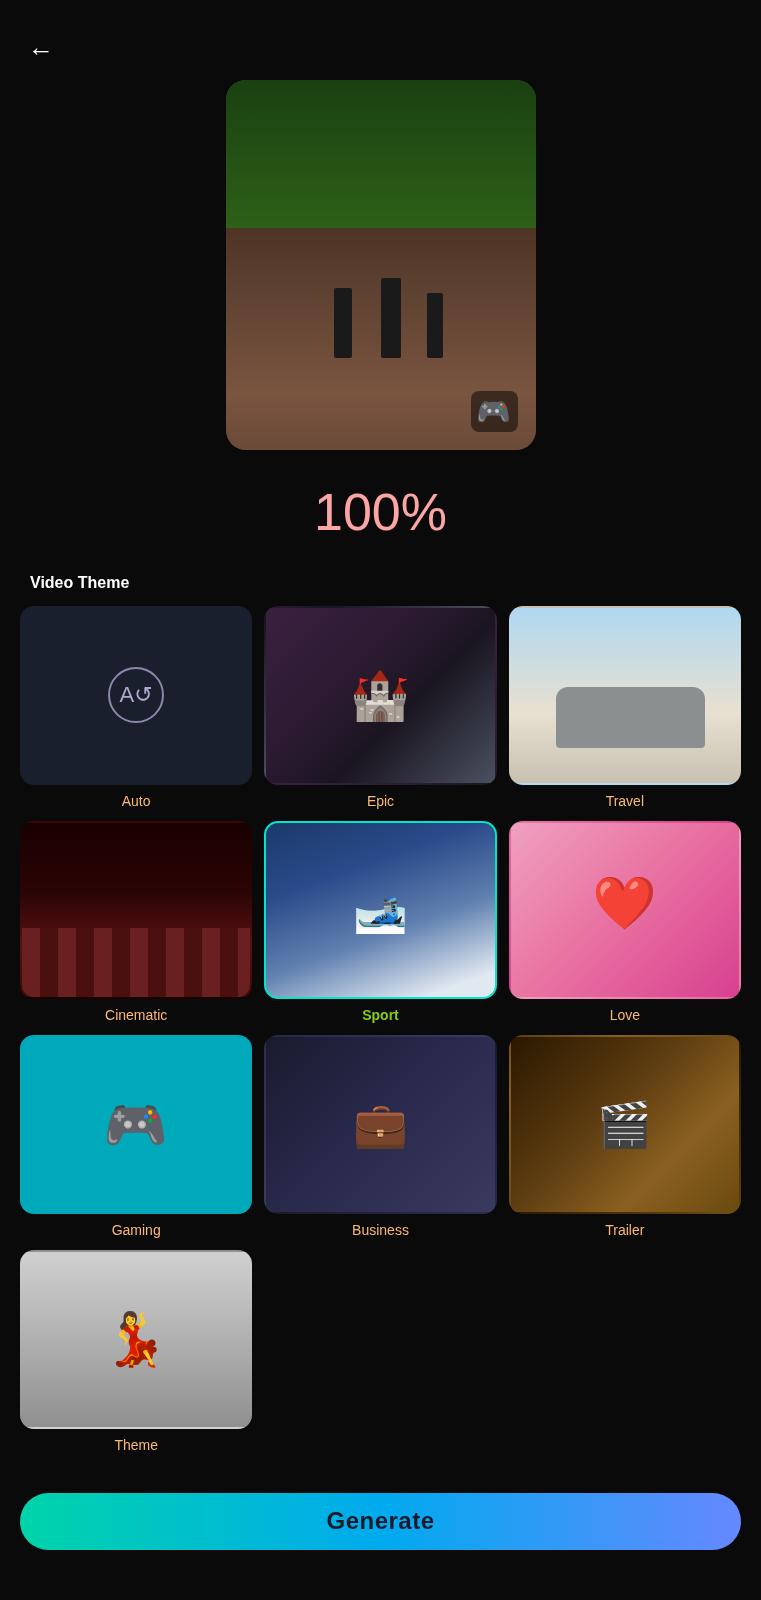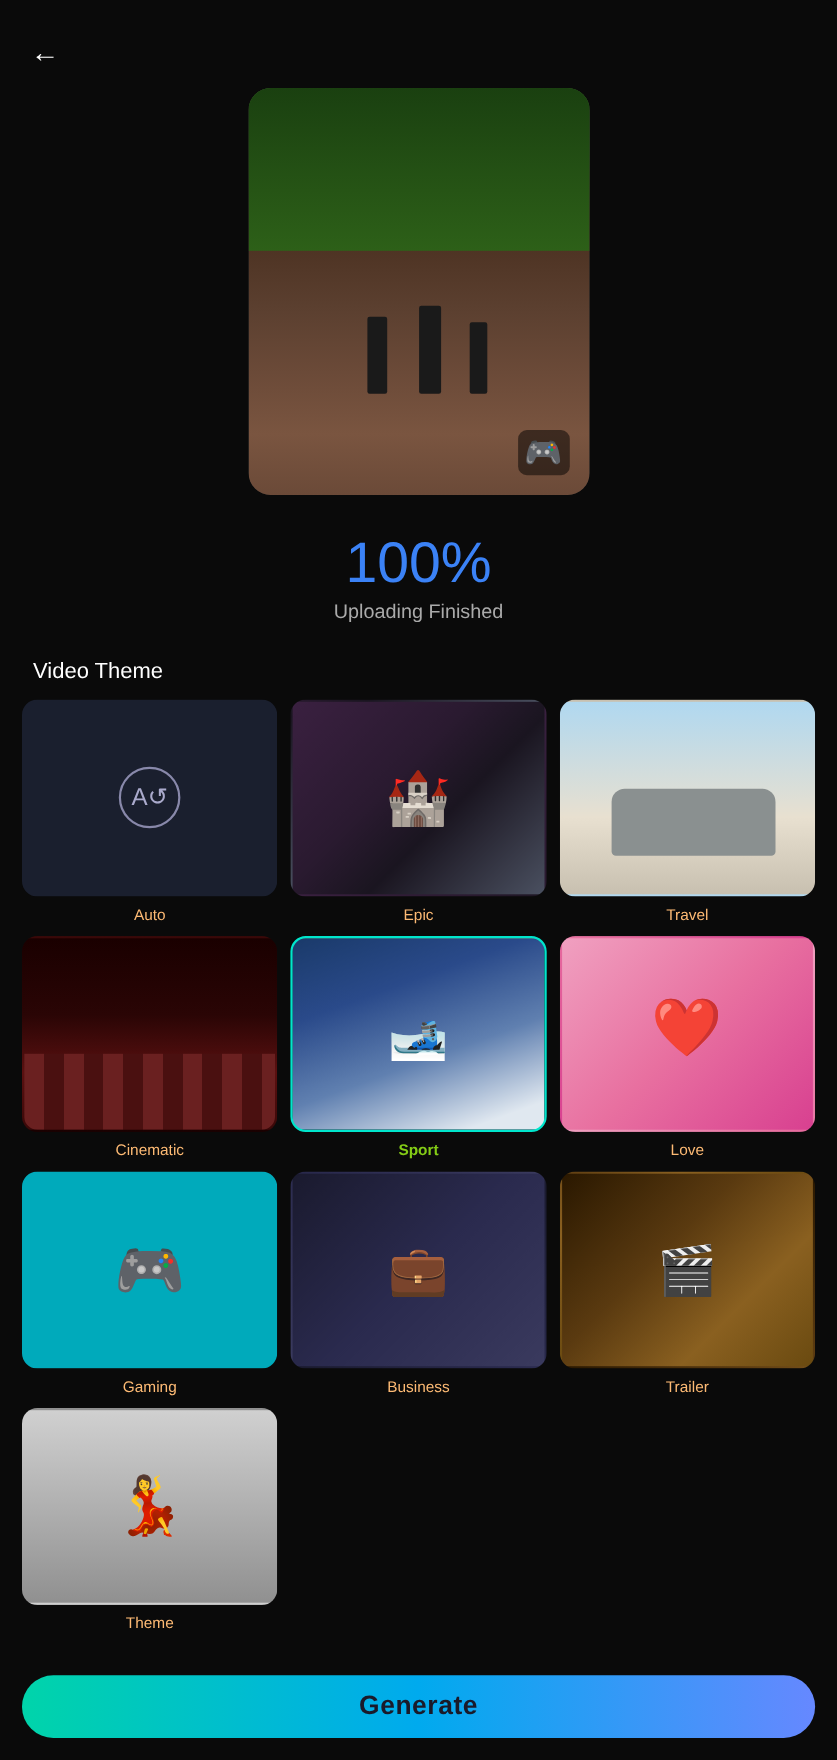--- a/index.html
+++ b/index.html
@@ -77,30 +77,30 @@
     .figure2 { width: 20px; height: 80px; left: 50%; }
     .figure3 { width: 16px; height: 65px; left: 65%; }
 
     .progress-section {
       text-align: center;
       padding: 32px 0 12px;
     }
     .progress-percent {
       font-size: 52px;
       font-weight: 300;
-      color: #3b82f6;
+      color: #fca5a5;
     }
     .progress-label {
       font-size: 18px;
       color: #aaaaaa;
       margin-top: 4px;
     }
     .section-title {
-      font-size: 20px;
-      font-weight: 400;
+      font-size: 16px;
+      font-weight: 700;
       color: #ffffff;
       padding: 20px 30px 14px;
     }
     .theme-grid {
       display: grid;
       grid-template-columns: repeat(3, 1fr);
       gap: 12px;
       padding: 0 20px;
     }
     .theme-item {
@@ -304,21 +304,20 @@
     <div class="fake-image">
       <div class="figure figure1"></div>
       <div class="figure figure2"></div>
       <div class="figure figure3"></div>
     </div>
   </div>
 </div>
 
 <div class="progress-section">
   <div class="progress-percent">100%</div>
-  <div class="progress-label">Uploading Finished</div>
 </div>
 
 <div class="section-title">Video Theme</div>
 
 <div class="theme-grid">
 
   <div class="theme-item">
     <div class="theme-thumb bg-auto">
       <div class="theme-bg">
         <div class="auto-icon">A↺</div>

